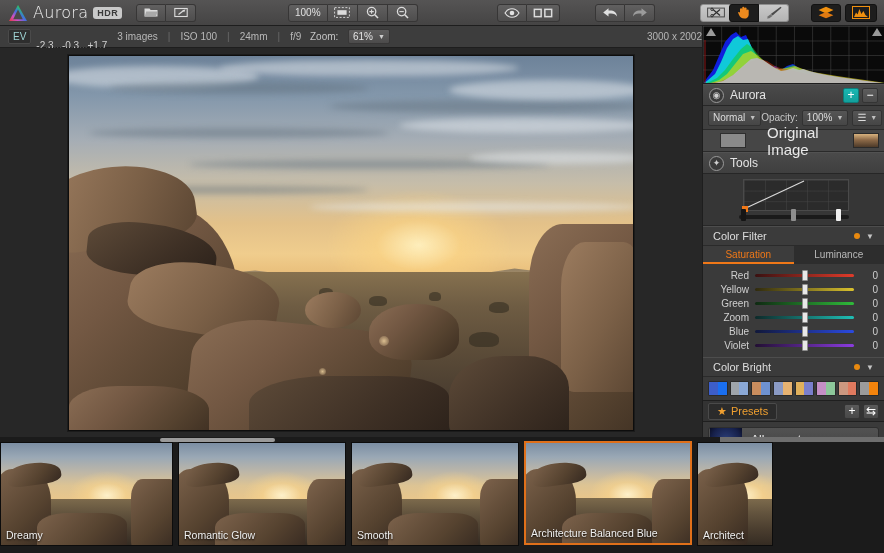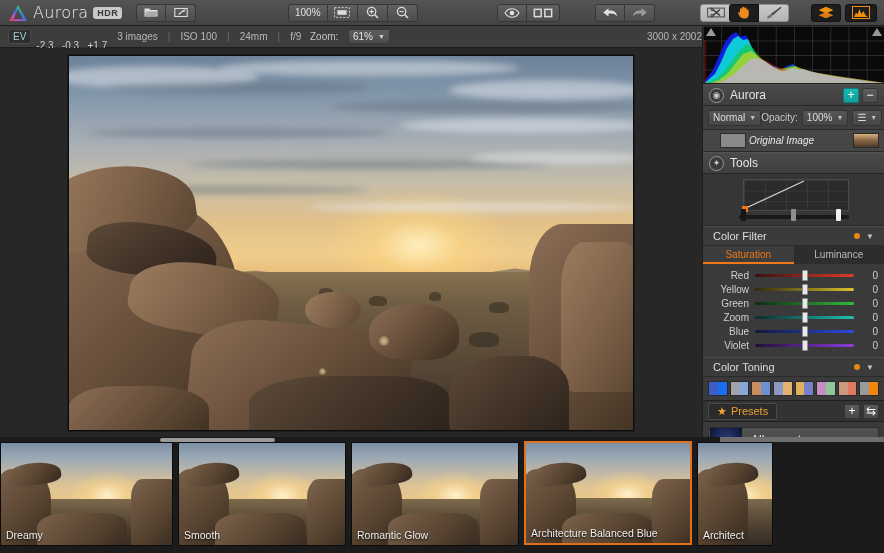--- a/index.html
+++ b/index.html
@@ -194,21 +194,21 @@
   .opac-lbl { margin-left:auto; margin-right:4px; color:#c7c7c7; font-size:10px; }
 
   .layer-row {
     height:22px; display:flex; align-items:center; padding:0 5px;
     background:#464646; border-bottom:1px solid #2a2a2a;
   }
   .layer-swatch {
     width:26px; height:15px; background:#8a8a8a; border:1px solid #2e2e2e;
     margin-left:12px;
   }
-  .layer-name { margin-left:3px; font-size:10px; color:#e8e8e8; flex:1;font-style:italic; }
+  .layer-name { margin-left:21px; font-size:15px; color:#e8e8e8; flex:1; }
   .layer-thumb {
     width:26px; height:15px; border:1px solid #2a2a2a;
     background:linear-gradient(#d8b27e 0%, #8d6a48 45%, #4d3a29 100%);
   }
 
   .curve-box {
     height:52px; background:#363636; border-bottom:1px solid #272727;
     display:flex; align-items:center; justify-content:center;
   }
   .curve-inner { position:relative; width:110px; height:42px; }
@@ -663,21 +663,21 @@
       <div class="srow">
         <span class="slabel">Violet</span>
         <div class="strack" style="background:linear-gradient(90deg,#220f33,#8b3ce0);">
           <div class="shandle"></div>
         </div>
         <span class="sval">0</span>
       </div>
     </div>
 
     <div class="filter-head">
-      <span class="t">Color Toning</span>
+      <span class="t">Color Bright</span>
       <span class="dot-orange"></span>
       <span class="chev-sm">▼</span>
     </div>
     <div class="toning-swatches">
       <div class="sw">
           <span style="background:#3d5ec9"></span>
           <span style="background:#1a6ff0"></span>
         </div>
       <div class="sw">
           <span style="background:#9fa5ab"></span>
@@ -747,33 +747,33 @@
 
     <div class="fs-item">
       <div class="fs-thumb">
         <div class="fs-sky"></div>
           <div class="fs-ground"></div>
         <div class="fs-rock" style="left:-6px;top:26px;width:56px;height:80px;border-radius:30% 40% 14% 10%;"></div>
         <div class="fs-rock" style="left:6px;top:20px;width:54px;height:22px;border-radius:45% 55% 30% 25%;transform:rotate(-8deg);"></div>
         <div class="fs-rock" style="left:36px;top:70px;width:90px;height:40px;border-radius:35% 28% 12% 16%;"></div>
         <div class="fs-rock" style="left:128px;top:36px;width:46px;height:72px;border-radius:26% 16% 10% 14%;"></div>
       </div>
-      <span class="fs-caption">Smooth</span>
+      <span class="fs-caption">Romantic Glow</span>
     </div>
 
     <div class="fs-item">
       <div class="fs-thumb">
         <div class="fs-sky"></div>
           <div class="fs-ground"></div>
         <div class="fs-rock" style="left:-6px;top:26px;width:56px;height:80px;border-radius:30% 40% 14% 10%;"></div>
         <div class="fs-rock" style="left:6px;top:20px;width:54px;height:22px;border-radius:45% 55% 30% 25%;transform:rotate(-8deg);"></div>
         <div class="fs-rock" style="left:36px;top:70px;width:90px;height:40px;border-radius:35% 28% 12% 16%;"></div>
         <div class="fs-rock" style="left:128px;top:36px;width:46px;height:72px;border-radius:26% 16% 10% 14%;"></div>
       </div>
-      <span class="fs-caption">Romantic Glow</span>
+      <span class="fs-caption">Smooth</span>
     </div>
 
     <div class="fs-item sel">
       <div class="fs-thumb">
         <div class="fs-sky"></div>
           <div class="fs-ground"></div>
         <div class="fs-rock" style="left:-6px;top:26px;width:56px;height:80px;border-radius:30% 40% 14% 10%;"></div>
         <div class="fs-rock" style="left:6px;top:20px;width:54px;height:22px;border-radius:45% 55% 30% 25%;transform:rotate(-8deg);"></div>
         <div class="fs-rock" style="left:36px;top:70px;width:90px;height:40px;border-radius:35% 28% 12% 16%;"></div>
         <div class="fs-rock" style="left:126px;top:36px;width:46px;height:72px;border-radius:26% 16% 10% 14%;"></div>

